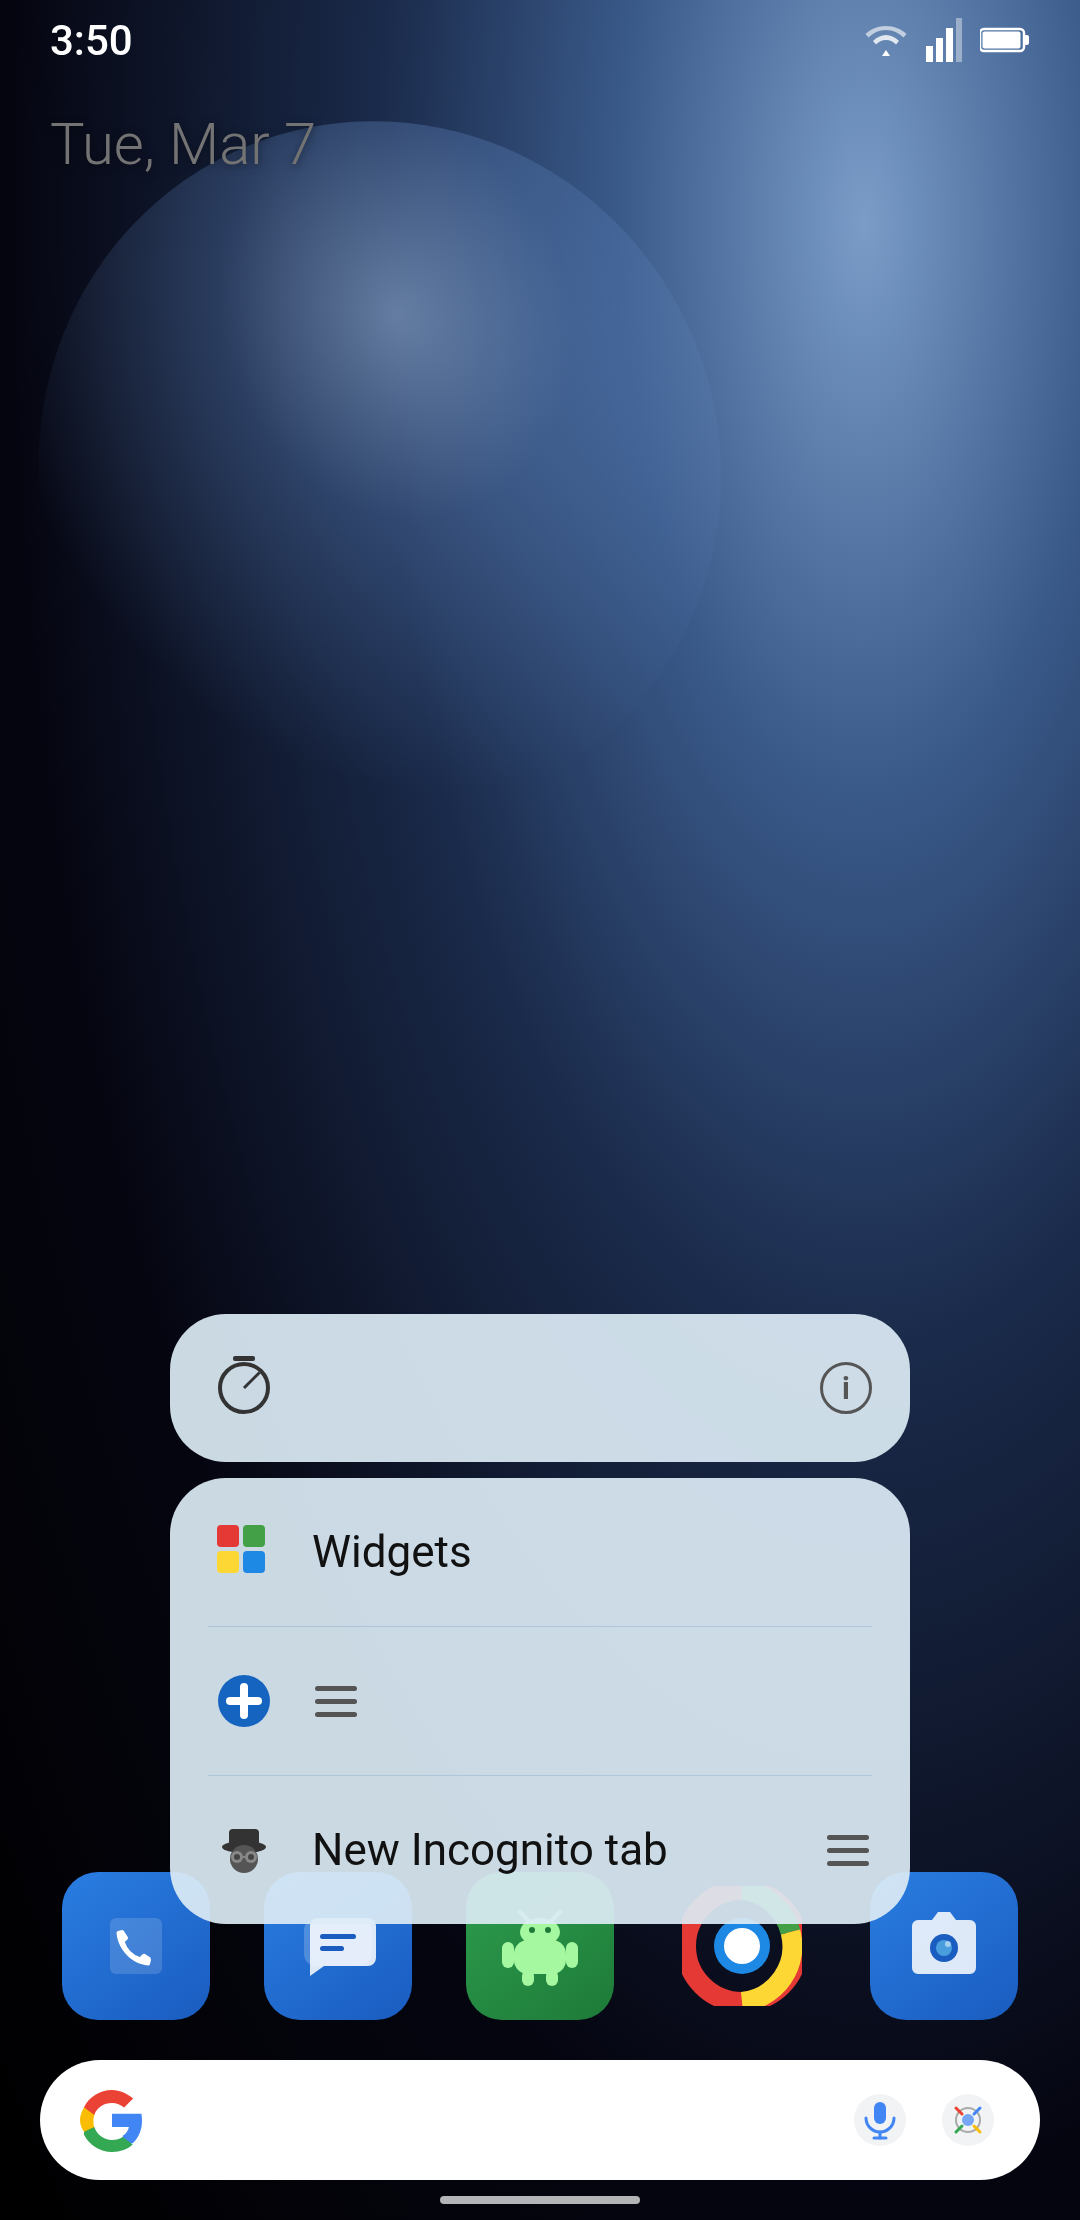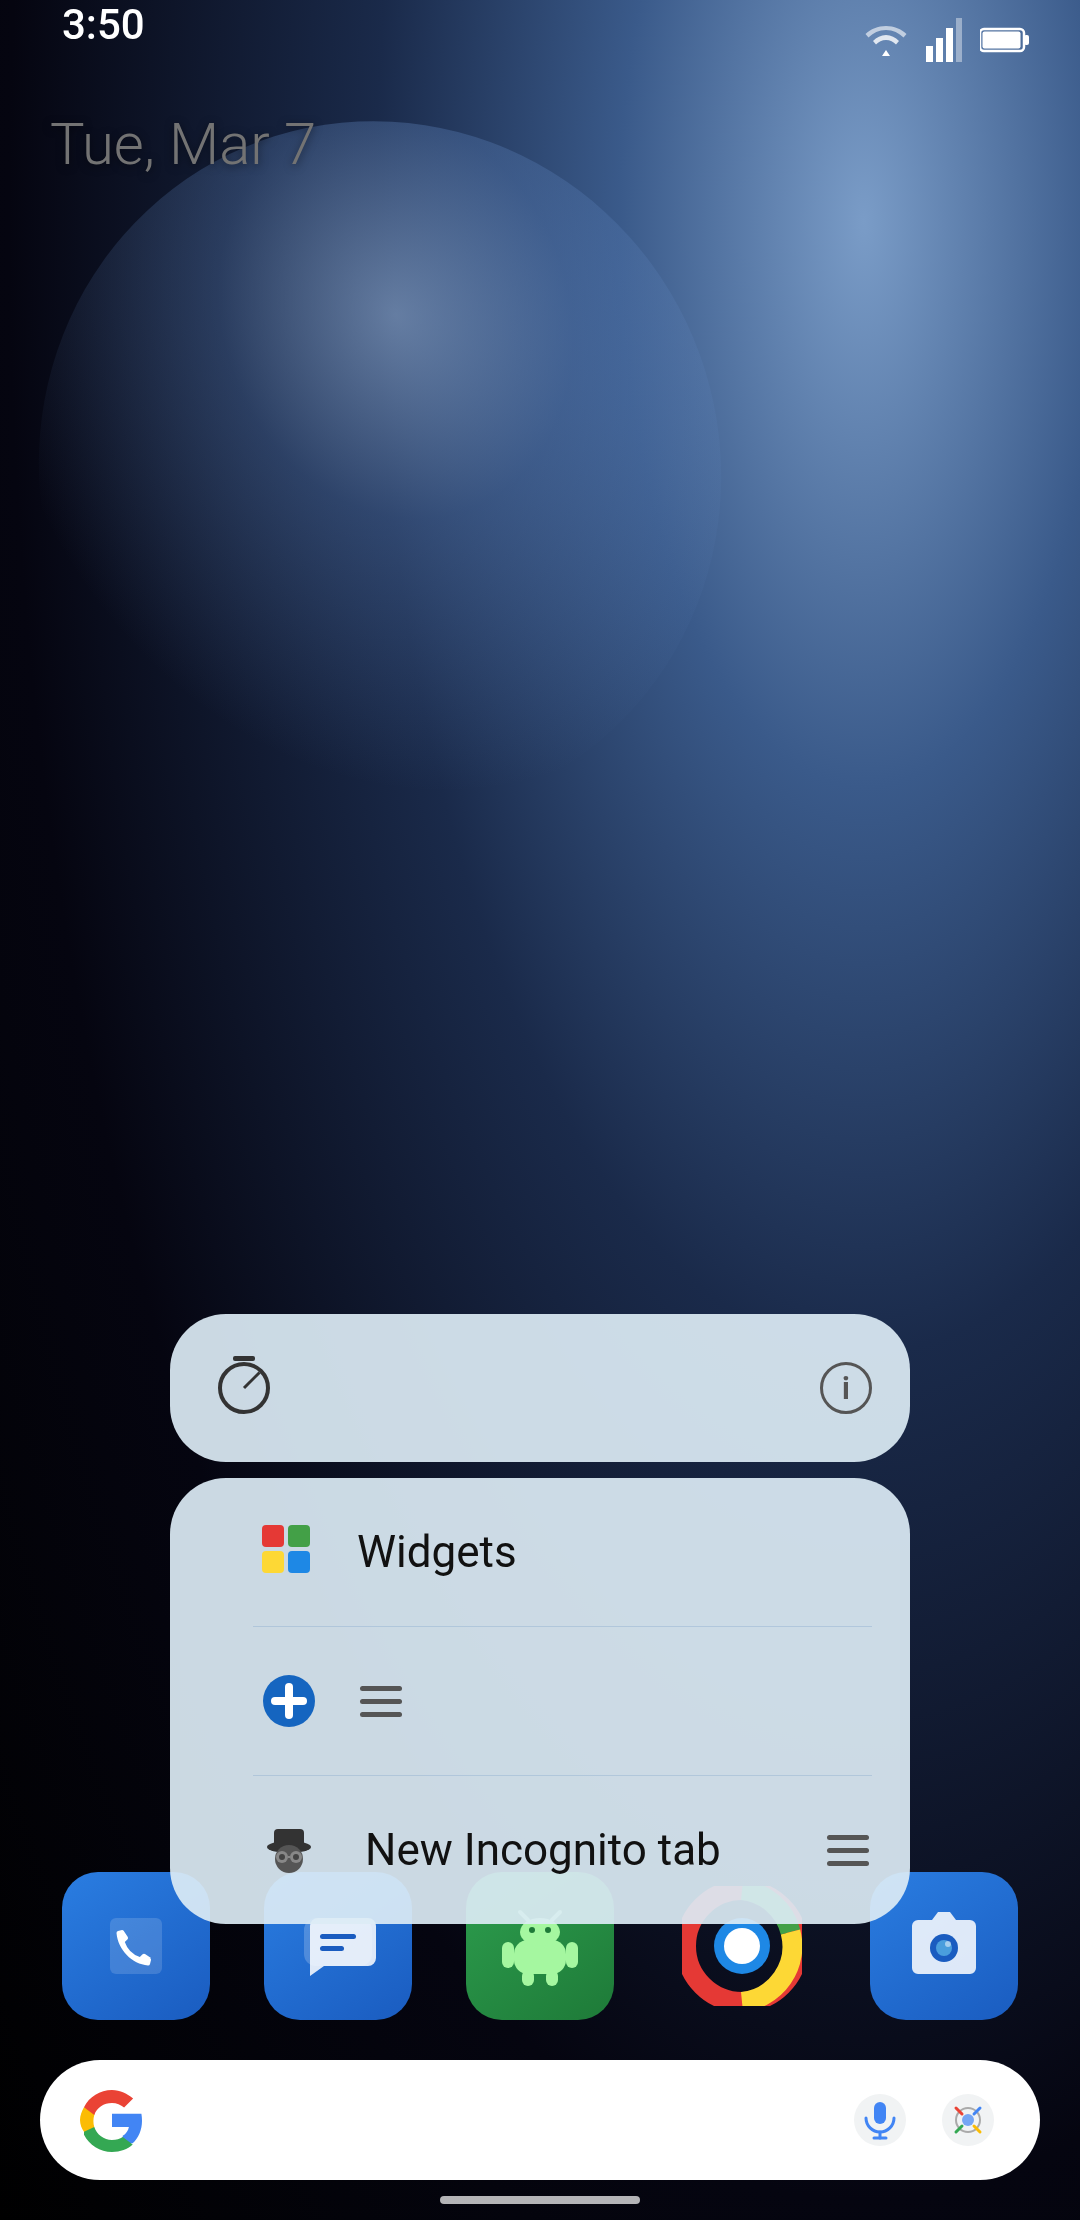--- a/index.html
+++ b/index.html
@@ -34,24 +34,24 @@
     }
 
     
     .status-bar {
       position: absolute;
       top: 0;
       left: 0;
       right: 0;
       height: 80px;
       display: flex;
+      align-items: center;
       justify-content: space-between;
       padding: 0 50px;
       z-index: 10;
-      margin-left: 12px;
     }
     .status-time {
       color: #fff;
       font-size: 42px;
       font-weight: 500;
     }
     .status-icons {
       display: flex;
       align-items: center;
       gap: 18px;
@@ -101,21 +101,20 @@
     }
     .menu-item.standalone {
       border-radius: 56px;
       margin-bottom: 16px;
     }
     .menu-item.top-rounded {
       border-radius: 56px 56px 0 0;
     }
     .menu-item.bottom-rounded {
       border-radius: 0 0 56px 56px;
-      gap: 8px;
       
     }
     .menu-item.bottom-rounded::after {
       content: '';
       position: absolute;
       bottom: -36px;
       left: 50%;
       transform: translateX(-50%);
       width: 0;
       height: 0;
@@ -164,21 +163,20 @@
       font-weight: 600;
       color: #555;
     }
 
     
     .menu-group {
       background: rgba(220, 235, 245, 0.92);
       border-radius: 56px;
       margin-bottom: 16px;
       overflow: hidden;
-      padding-left: 45px;
     }
     .menu-group .menu-item {
       background: transparent;
       border-radius: 0;
       margin: 0;
     }
     .menu-group .menu-item:last-child::after {
       display: none;
     }
     .group-divider {

